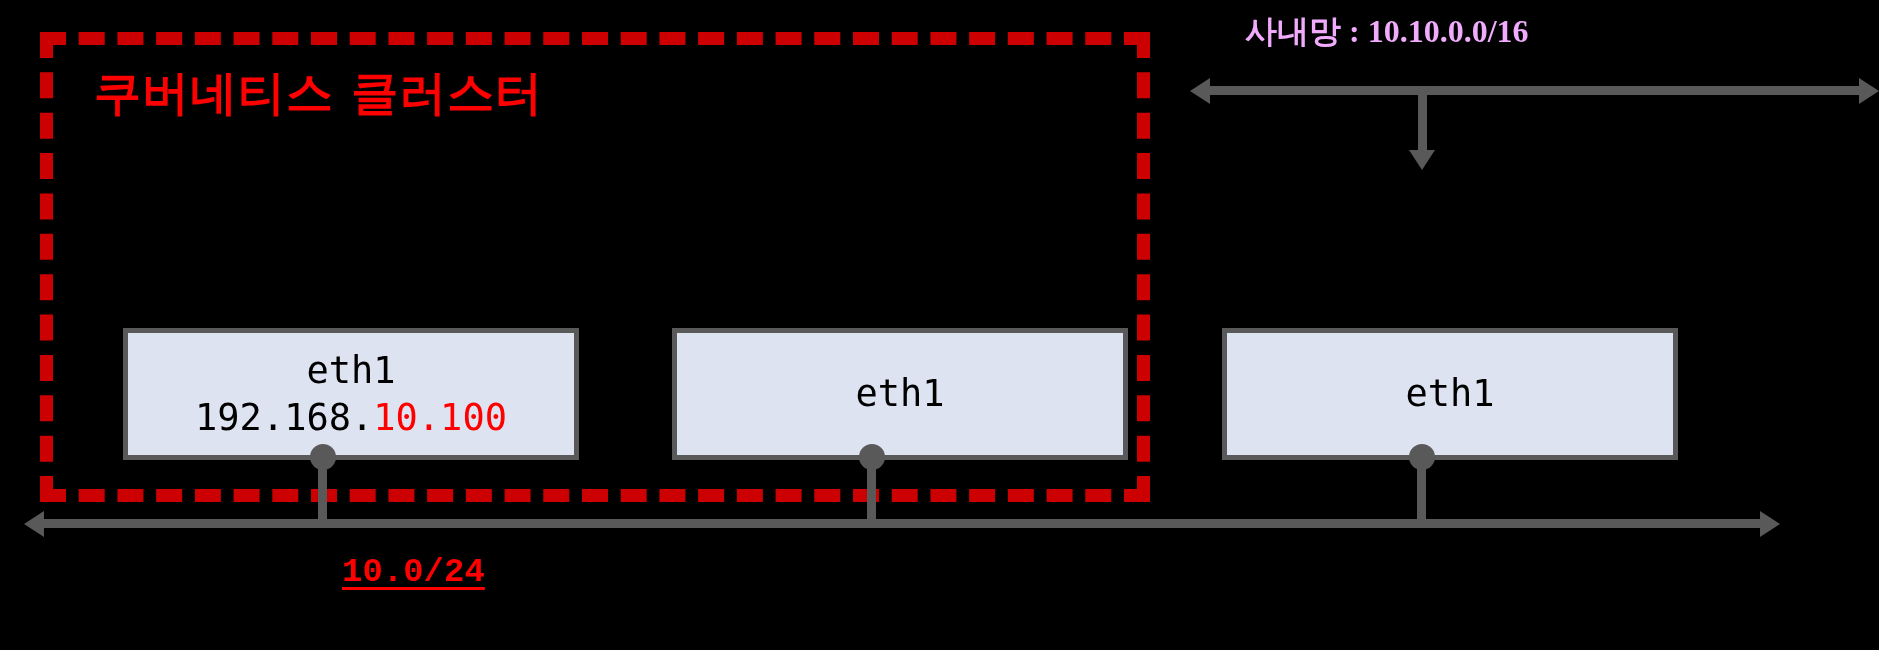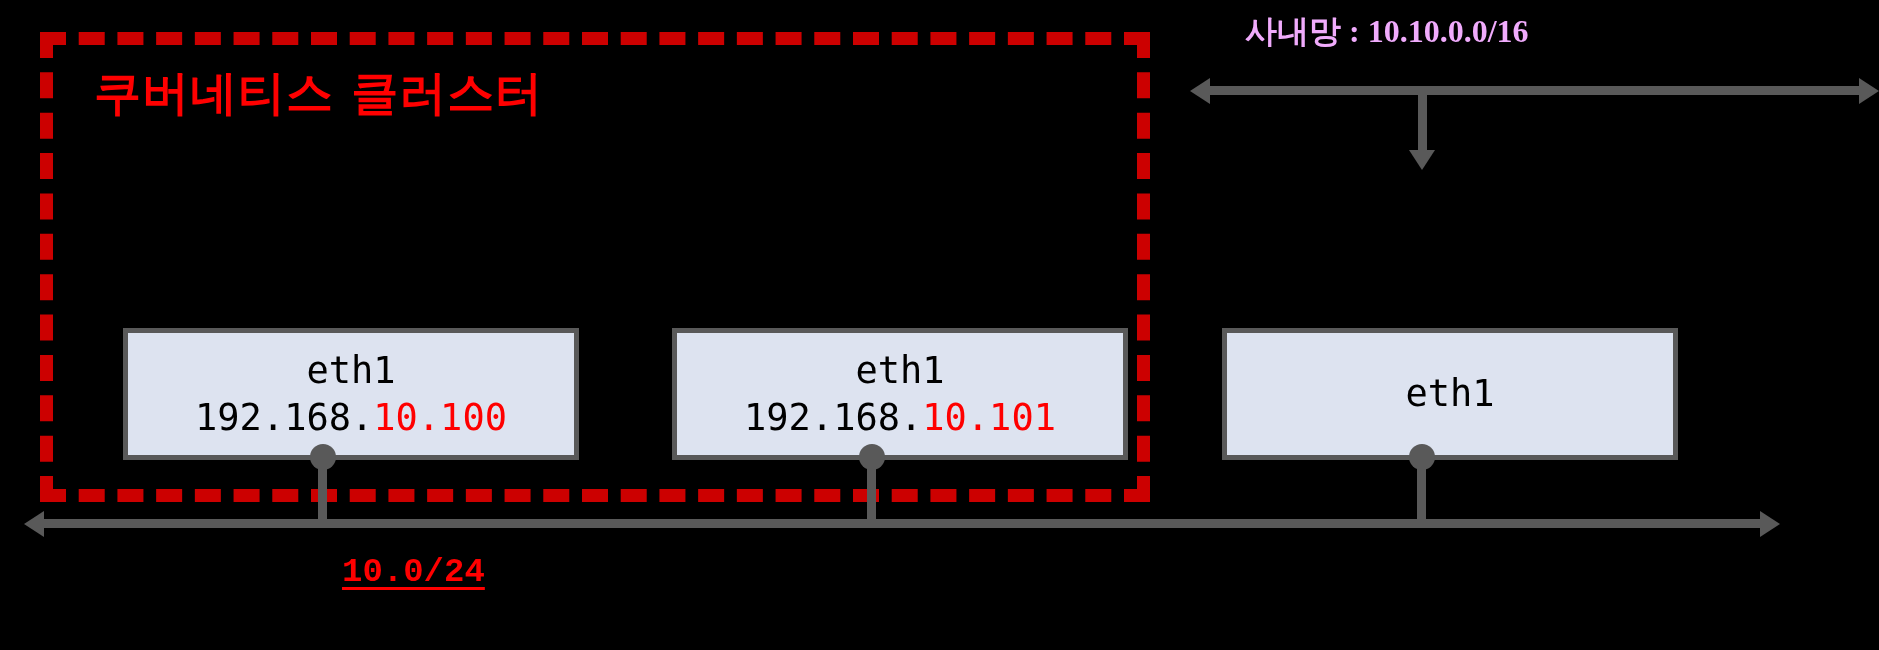--- a/index.html
+++ b/index.html
@@ -150,23 +150,20 @@
 
   <div class="node" id="node-1">
     <div class="iface">eth1</div>
     <div class="ipline">
       <span>192.168.</span><span class="hi">10.100</span>
     </div>
   </div>
 
   <div class="node" id="node-2">
     <div class="iface">eth1</div>
-    <div class="ipline">
-      <span>192.168.</span><span class="hi">10.101</span>
-    </div>
   </div>
 
   <div class="node" id="node-3">
     <div class="iface">eth1</div>
   </div>
 
   <div class="dot" style="left:310px; top:444px;"></div>
   <div class="dot" style="left:859px; top:444px;"></div>
   <div class="dot" style="left:1409px; top:444px;"></div>
 

